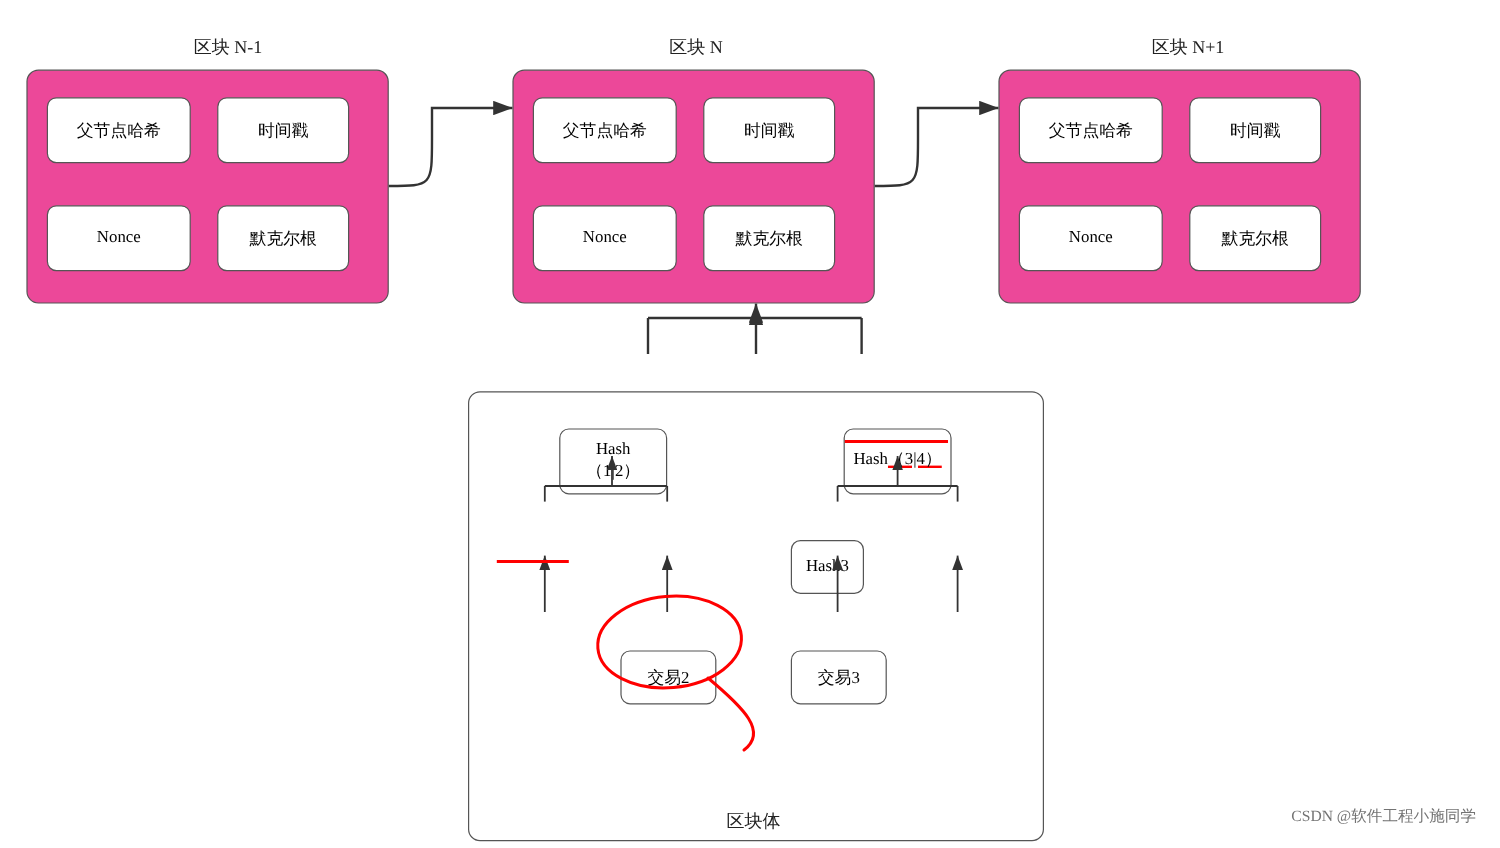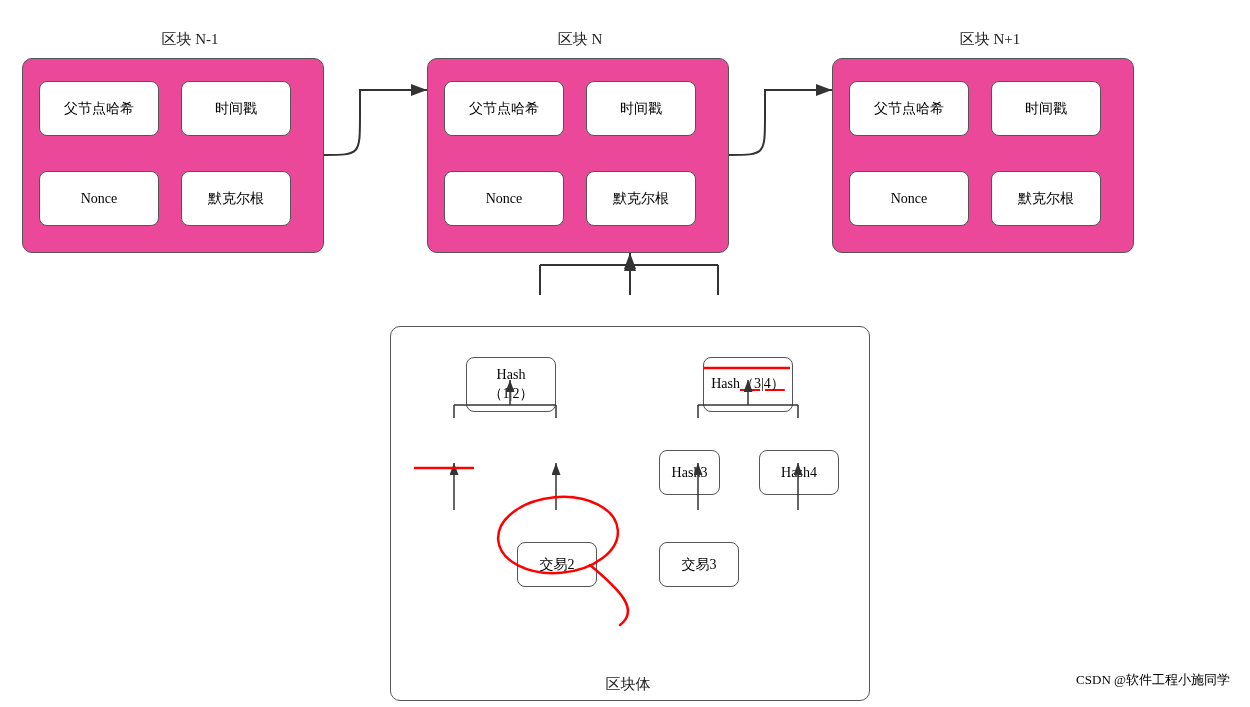--- a/index.html
+++ b/index.html
@@ -79,21 +79,21 @@
       width: 1250px;
       height: 707px;
       pointer-events: none;
     }
 
     .watermark {
       position: absolute;
       bottom: 18px;
       right: 20px;
       font-size: 13px;
-      color: #000000;
+      color: #737373;
       text-align: right;
     }
   </style>
 </head>
 <body>
 
 <div class="diagram-container">
 
   <div class="block-label" style="left:100px; top:30px; width:180px;">区块 N-1</div>
   <div class="block-outer" style="left:22px; top:58px; width:302px; height:195px;">
@@ -126,21 +126,20 @@
     </div>
 
     <div class="cell" style="left:312px; top:30px; width:90px; height:55px; line-height:1.3;">
       Hash<br><span class="red-underline">（3|4）</span>
     </div>
 
 
 
     <div class="cell" style="left:268px; top:123px; width:61px; height:45px;">Hash3</div>
 
-    <div class="cell" style="left:368px; top:123px; width:80px; height:45px;">Hash4</div>
 
 
     <div class="cell" style="left:126px; top:215px; width:80px; height:45px;">交易2</div>
 
     <div class="cell" style="left:268px; top:215px; width:80px; height:45px;">交易3</div>
 
 
   </div>
 
   <div class="block-label" style="left:598px; top:675px; width:60px;">区块体</div>

